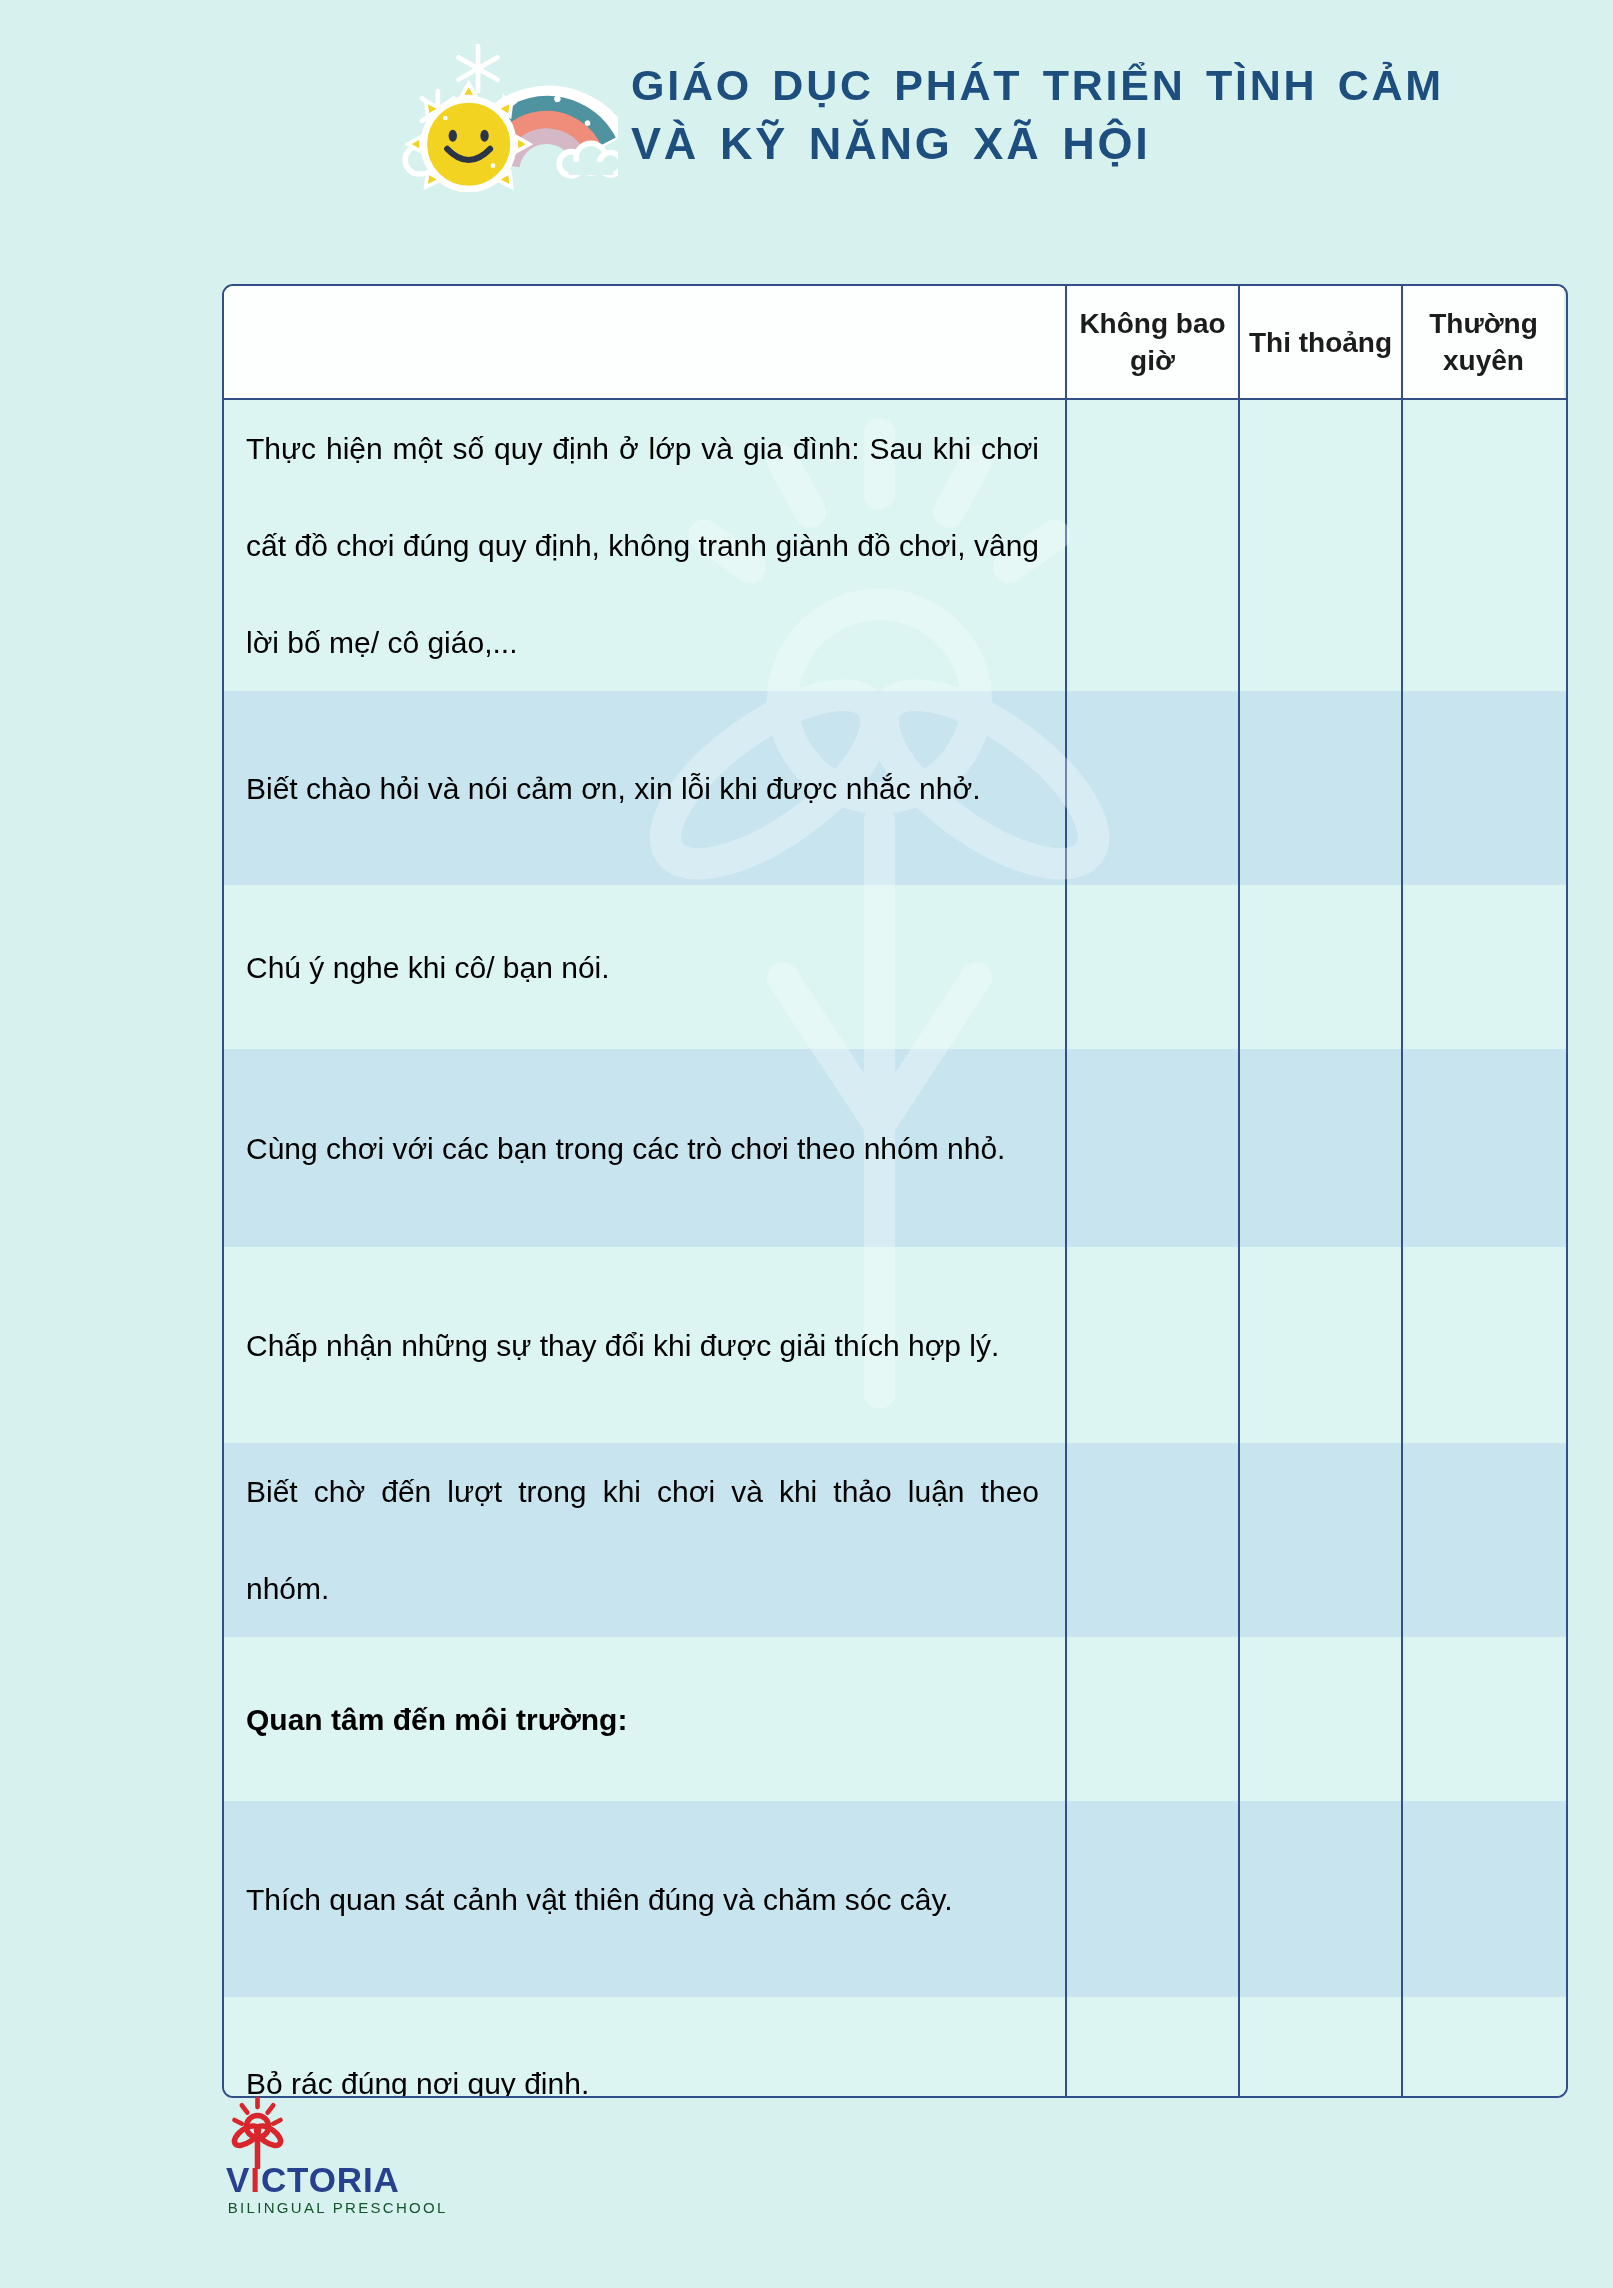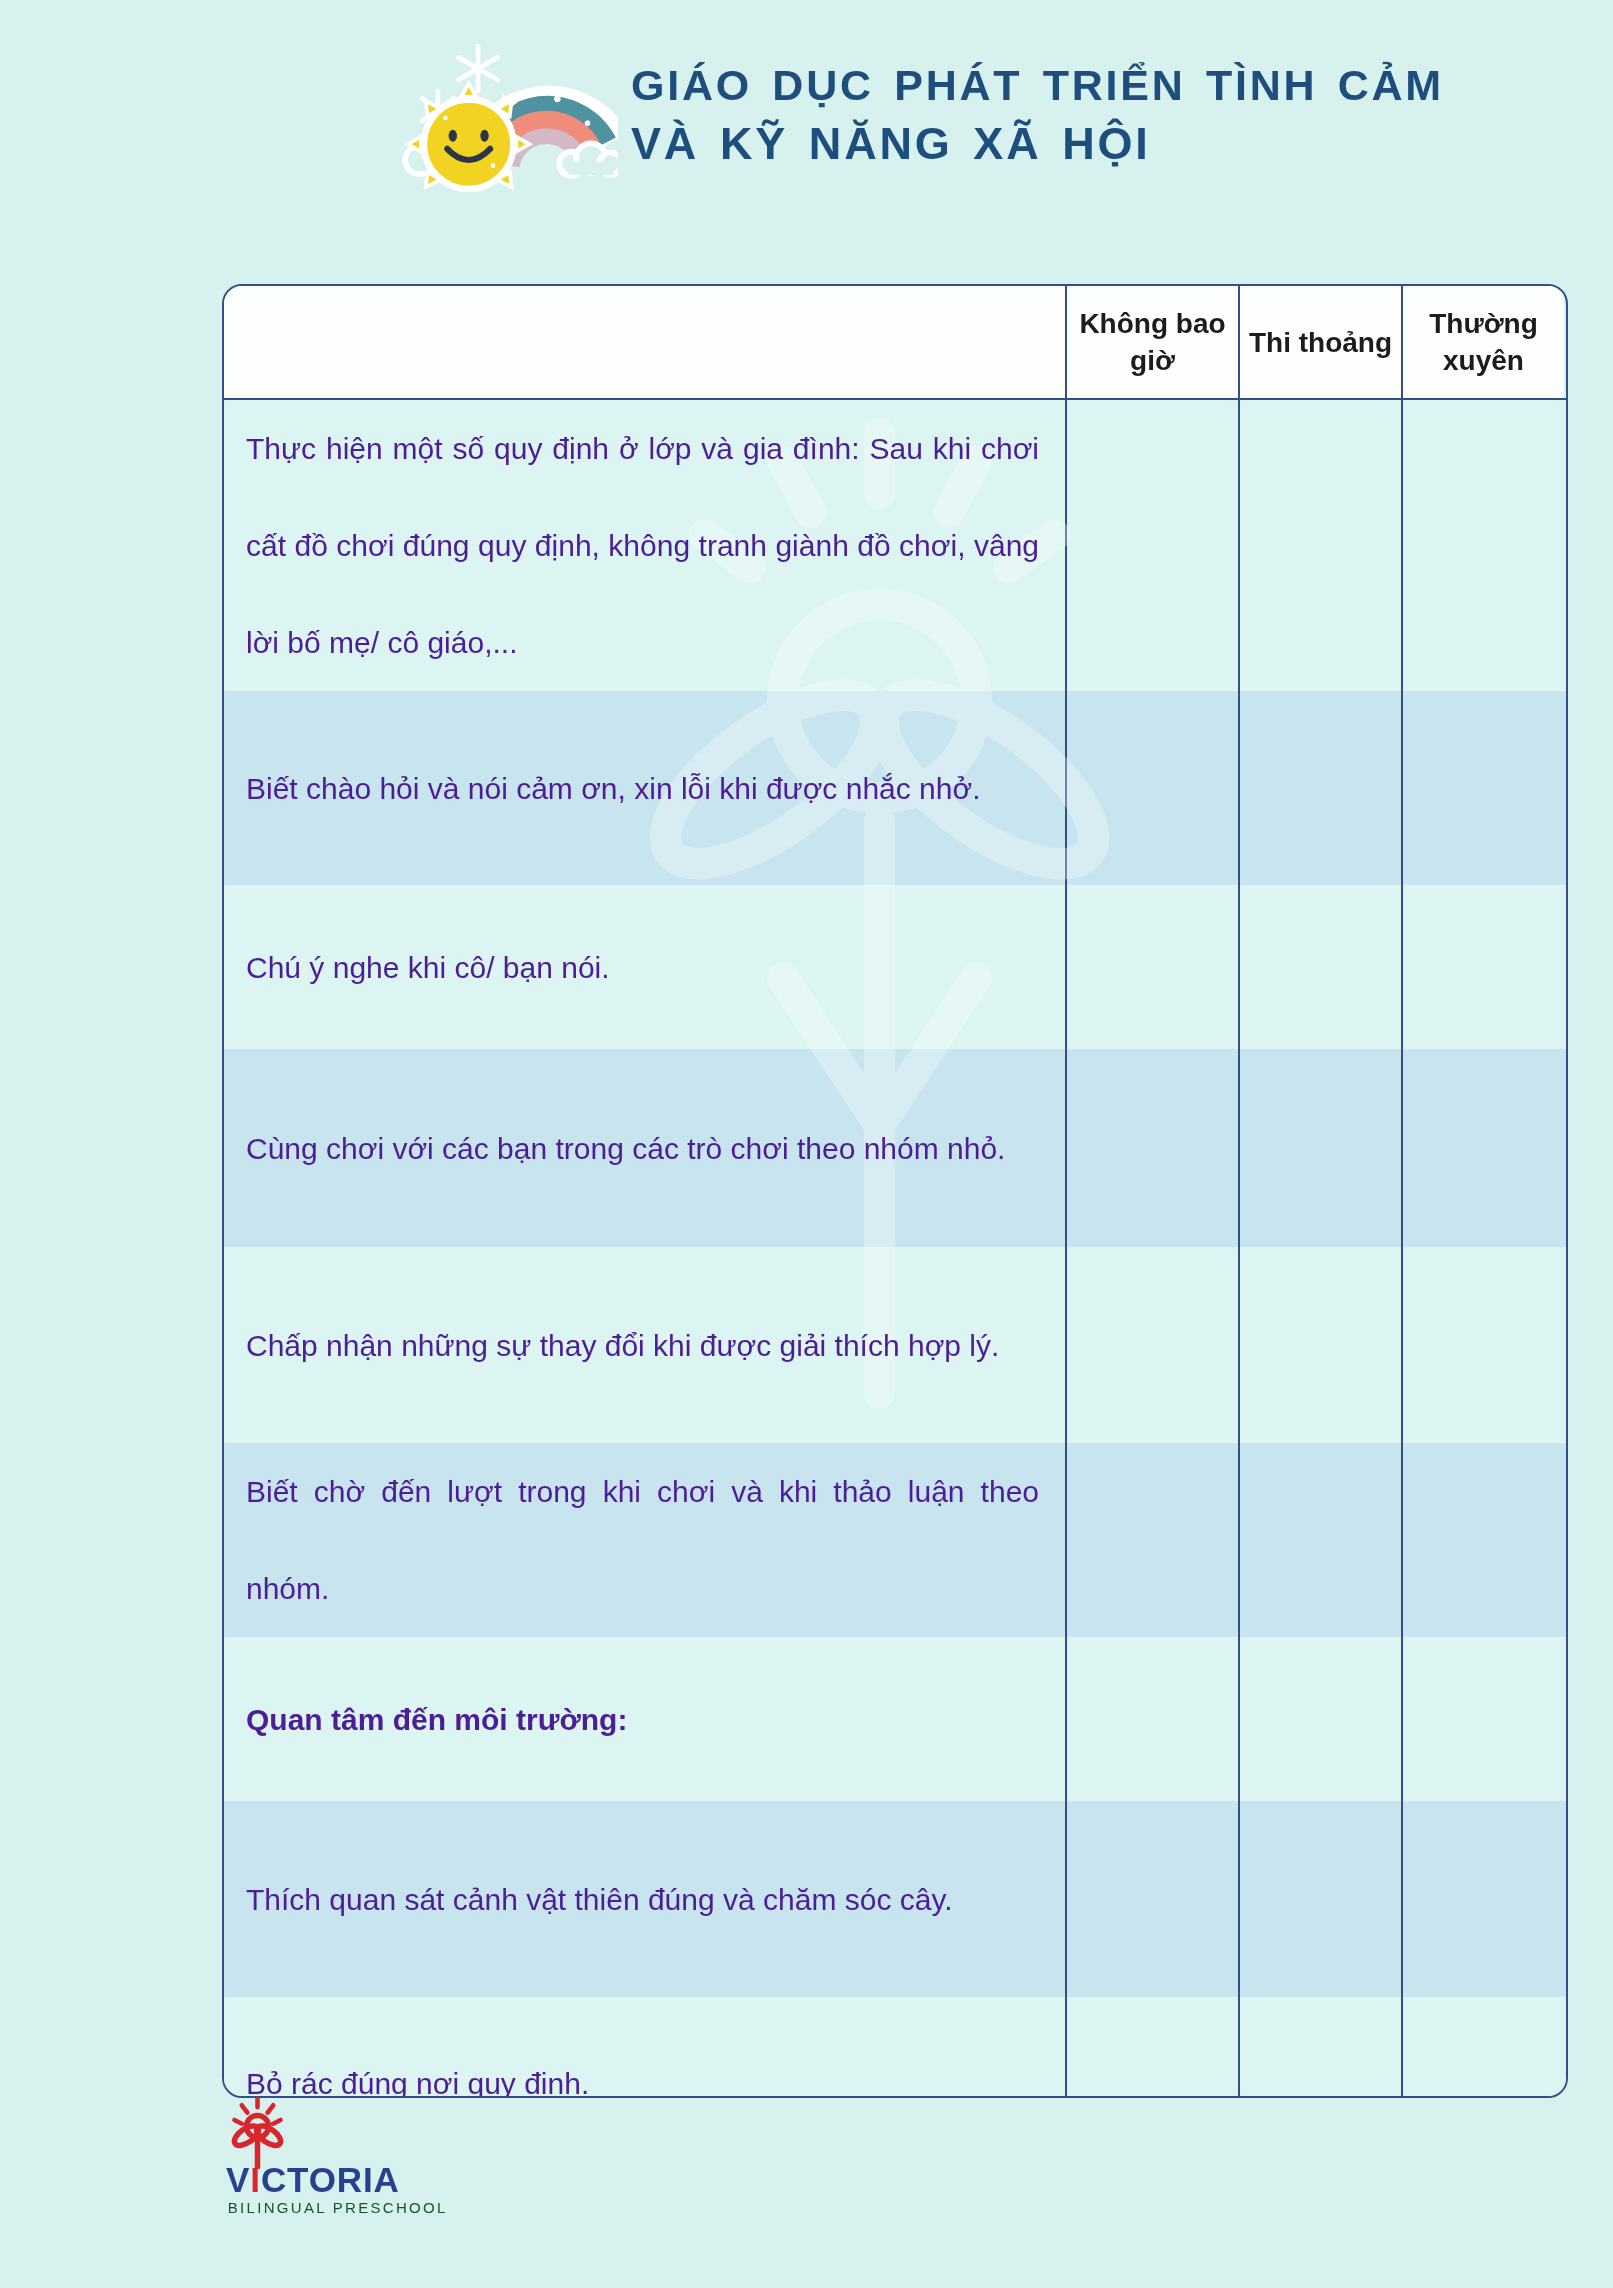--- a/index.html
+++ b/index.html
@@ -16,21 +16,21 @@
   .hdr-art{width:238px;height:175px;flex:0 0 auto;}
   .hdr-titles{margin-left:13px;margin-top:22px;color:#1d4e7e;font-weight:bold;}
   .hdr-t1{font-size:43px;letter-spacing:2.8px;word-spacing:5.5px;line-height:1;}
   .hdr-t2{font-size:45px;letter-spacing:2.8px;word-spacing:5.5px;line-height:1;margin-top:14px;}
 
   
   .tbl{
     position:absolute;left:222px;top:284px;
     width:1346px;height:1814px;
     border:2.8px solid #334f87;
-    border-radius:20px;
+    border-radius:11px;
     overflow:hidden;
     box-sizing:border-box;
   }
   .trow{
     display:grid;
     grid-template-columns:841px 173px 163px 163px;
     box-sizing:border-box;
   }
   .tcell{box-sizing:border-box;}
   .tcell + .tcell{border-left:2.8px solid #334f87;}
@@ -38,21 +38,21 @@
   .thead .tcell{background:#fdfefe;display:flex;align-items:center;justify-content:center;
     text-align:center;font-size:28px;font-weight:bold;color:#1c1c1c;line-height:37px;}
   .rh315{height:291px}.rh210{height:194px}.rh140{height:164px}.rh215{height:198px}
   .rh212{height:196px}.rh187{height:173px}
   .light{background:#dcf5f2;}
   .dark{background:#c8e4ee;}
   .lbl{display:flex;align-items:center;padding:0 26px 0 22px;}
   .lbl p{
     position:relative;z-index:2;      
     margin:0;width:100%;
-    font-size:30px;line-height:97px;color:#4c1d95;
+    font-size:30px;line-height:97px;color:#000000;
     text-align:justify;
   }
   .bold p{font-weight:bold;}
   .wm{position:absolute;left:388px;top:129px;width:535px;height:1015px;z-index:1;
       opacity:.3;pointer-events:none;}
 
   
   .logo{position:absolute;left:226px;top:2097px;width:240px;height:129px;}
   .logo-flower{position:absolute;left:1.8px;top:-1.8px;width:59px;height:74px;}
   .logo-brand{position:absolute;left:0;top:65px;font-size:35px;font-weight:bold;

